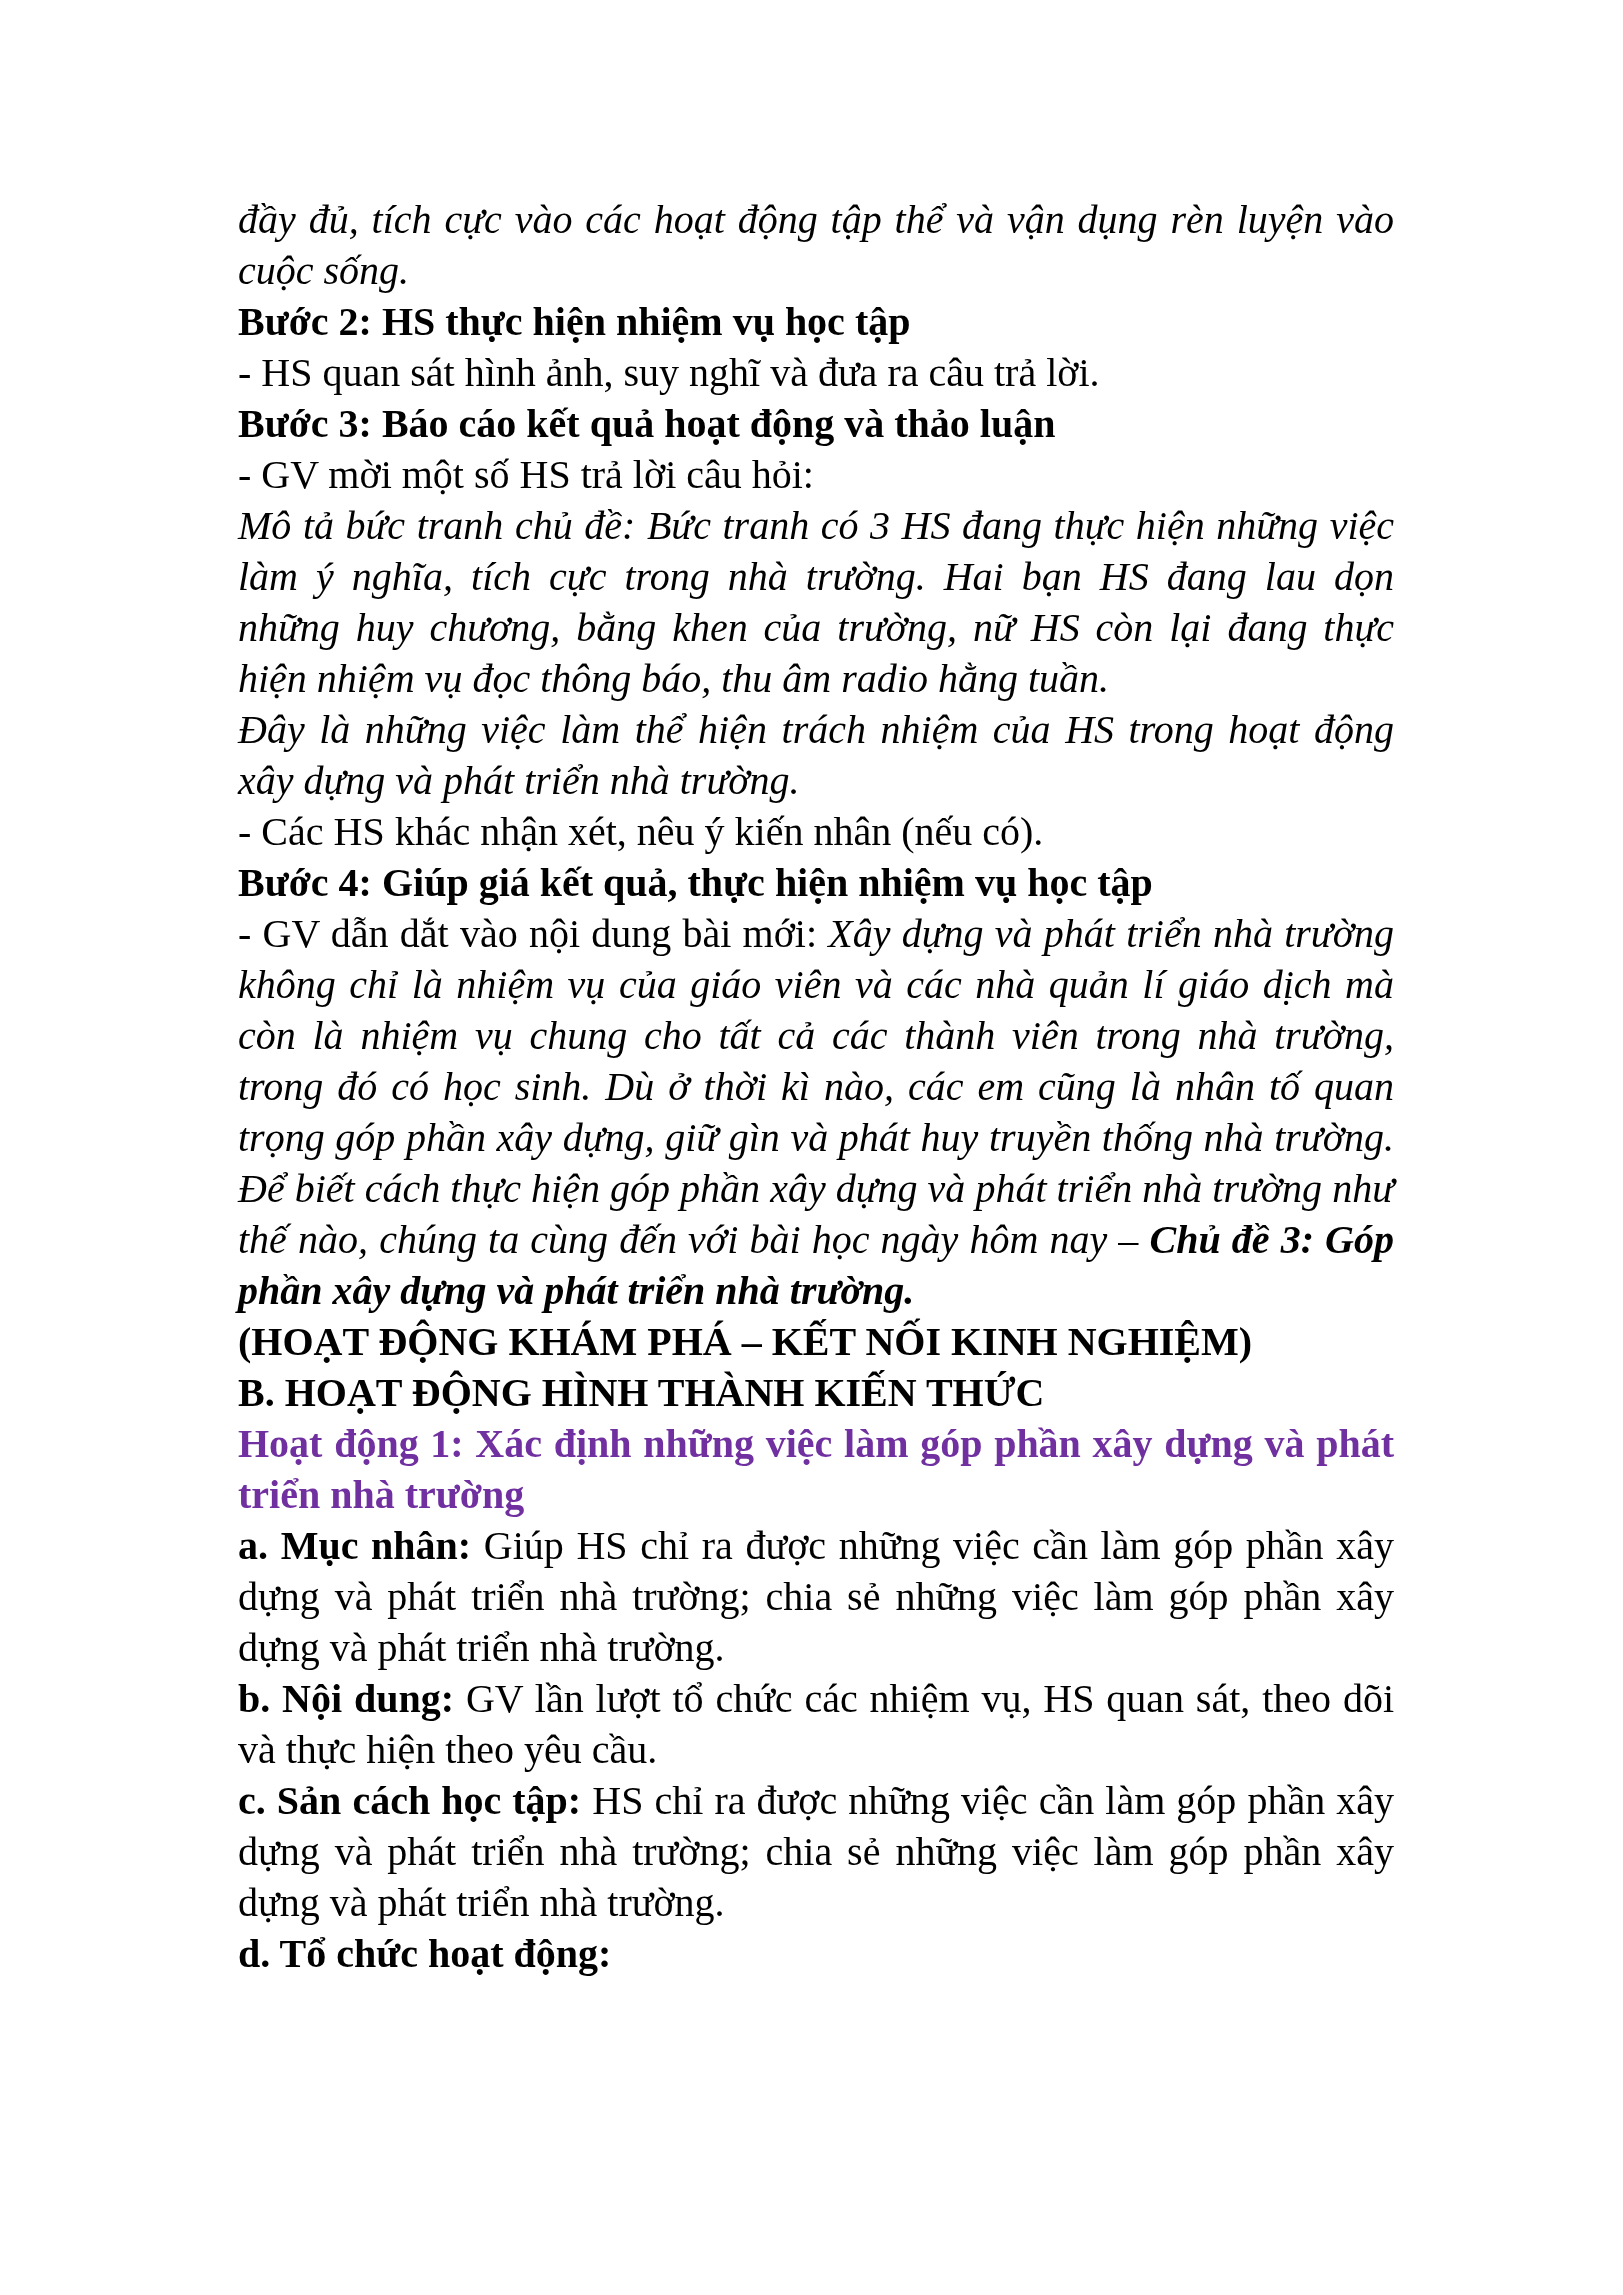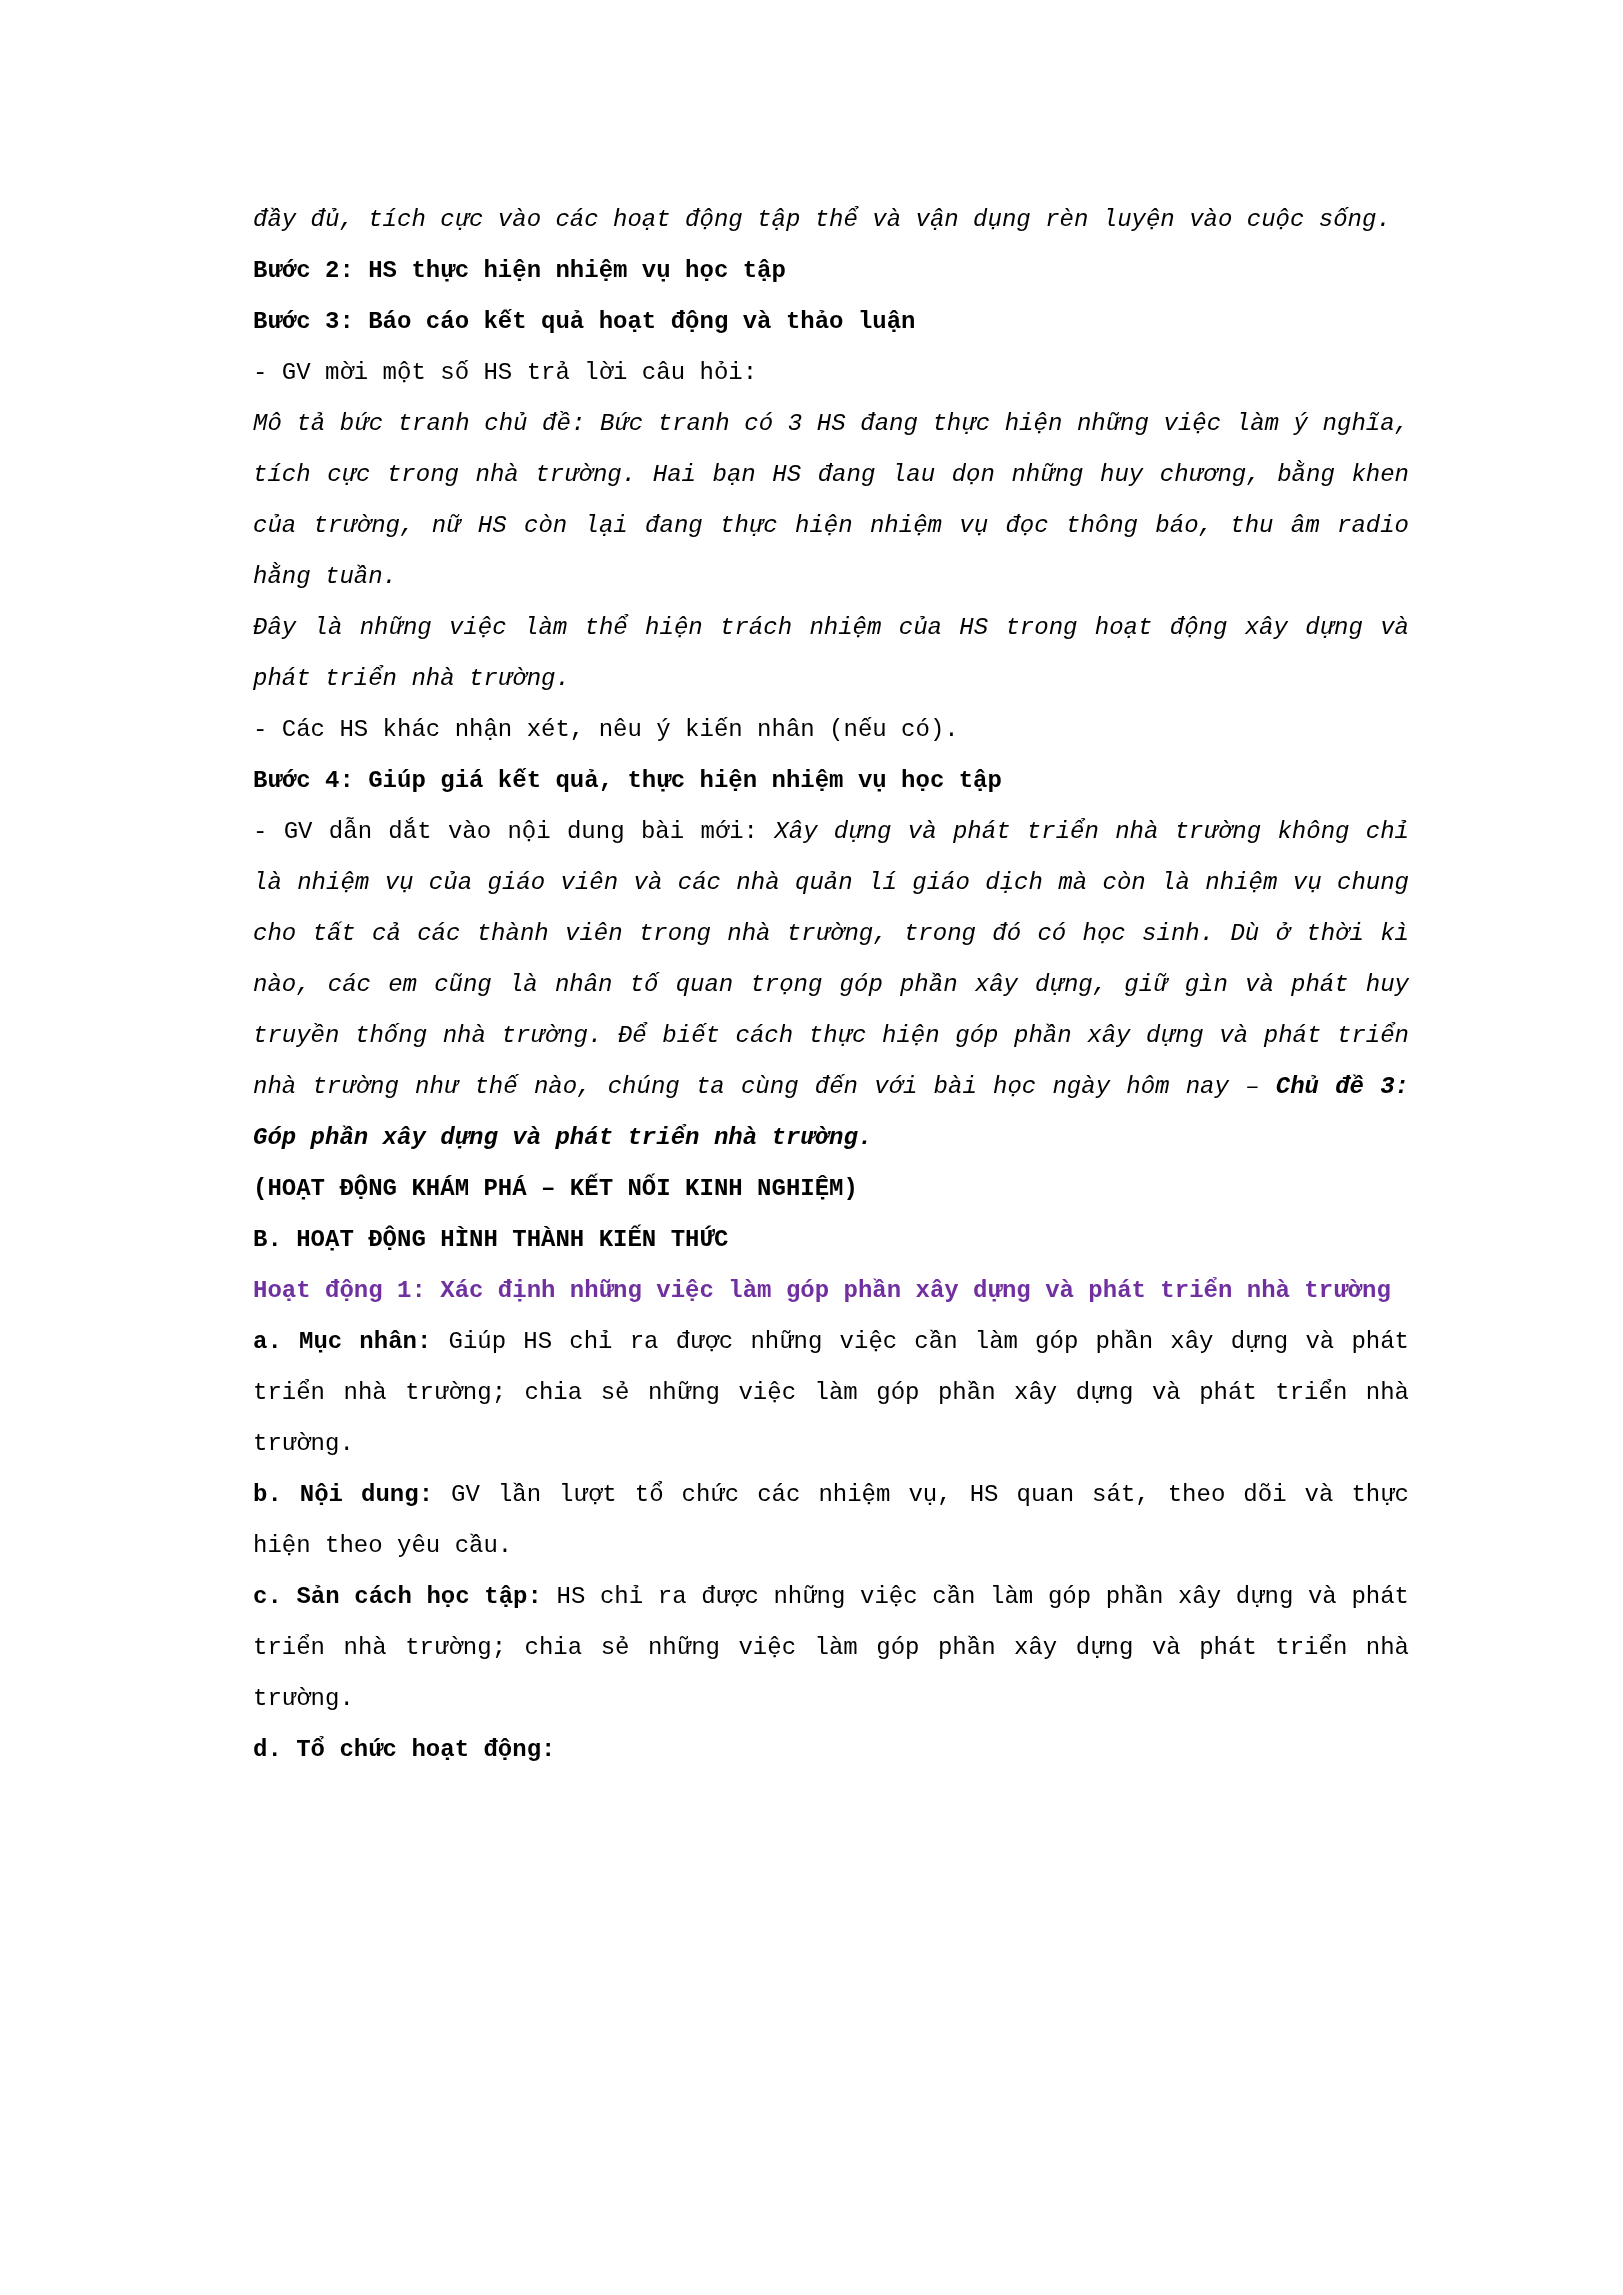--- a/index.html
+++ b/index.html
@@ -9,25 +9,25 @@
   }
   .page {
     position: relative;
     width: 1623px;
     height: 2295px;
     background: #ffffff;
     overflow: hidden;
   }
   .content {
     position: absolute;
-    left: 253px;
+    left: 238px;
     top: 194px;
     width: 1156px;
-    font-family: Liberation Mono, monospace;
-    font-size: 24px;
+    font-family: Liberation Serif, serif;
+    font-size: 40px;
     line-height: 51px;
     color: #000000;
     text-align: justify;
   }
   .content p {
     margin: 0;
     padding: 0;
   }
   .b  { font-weight: bold; }
   .i  { font-style: italic; }
@@ -37,20 +37,21 @@
 </head>
 <body>
 
 <div class="page">
   <div class="content">
 
     <p><span class="i">đầy đủ, tích cực vào các hoạt động tập thể và vận dụng rèn luyện vào cuộc sống.</span></p>
 
     <p><span class="b">Bước 2: HS thực hiện nhiệm vụ học tập</span></p>
 
+    <p><span>- HS quan sát hình ảnh, suy nghĩ và đưa ra câu trả lời.</span></p>
 
 
     <p><span class="b">Bước 3: Báo cáo kết quả hoạt động và thảo luận</span></p>
 
     <p><span>- GV mời một số HS trả lời câu hỏi:</span></p>
 
     <p><span class="i">Mô tả bức tranh chủ đề: Bức tranh có 3 HS đang thực hiện những việc làm ý nghĩa, tích cực trong nhà trường. Hai bạn HS đang lau dọn những huy chương, bằng khen của trường, nữ HS còn lại đang thực hiện nhiệm vụ đọc thông báo, thu âm radio hằng tuần.</span></p>
 
     <p><span class="i">Đây là những việc làm thể hiện trách nhiệm của HS trong hoạt động xây dựng và phát triển nhà trường.</span></p>
 

